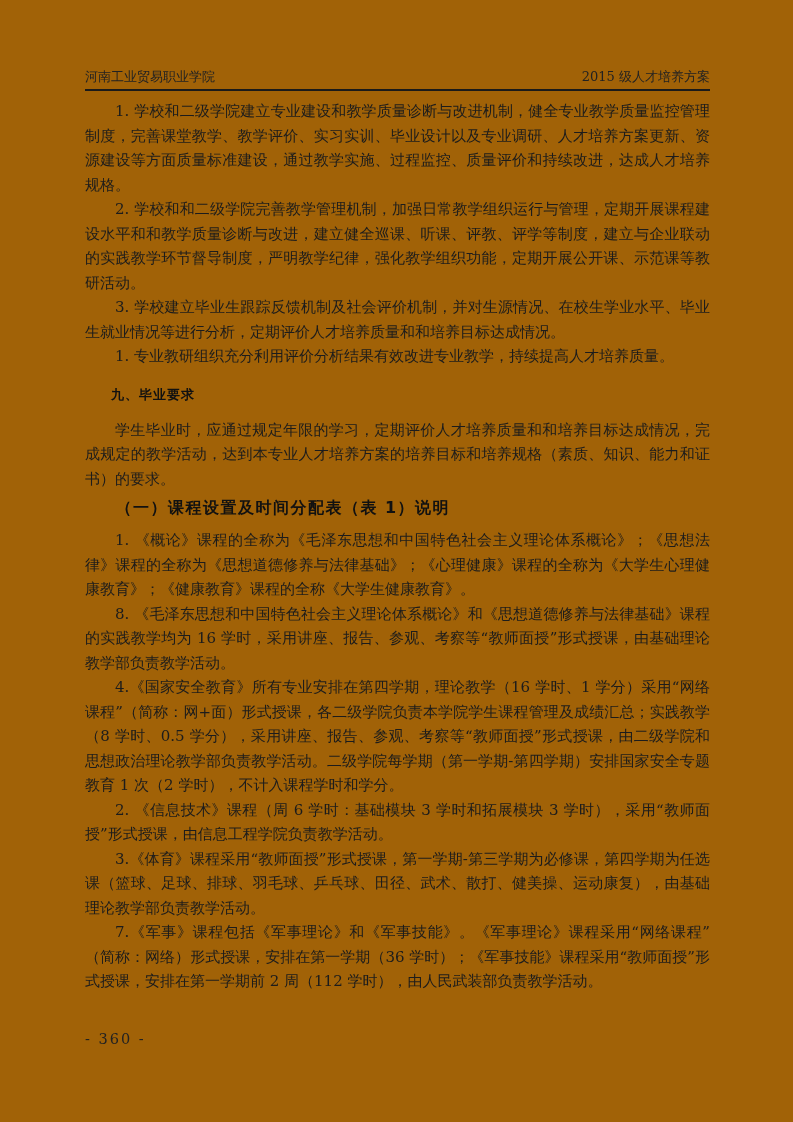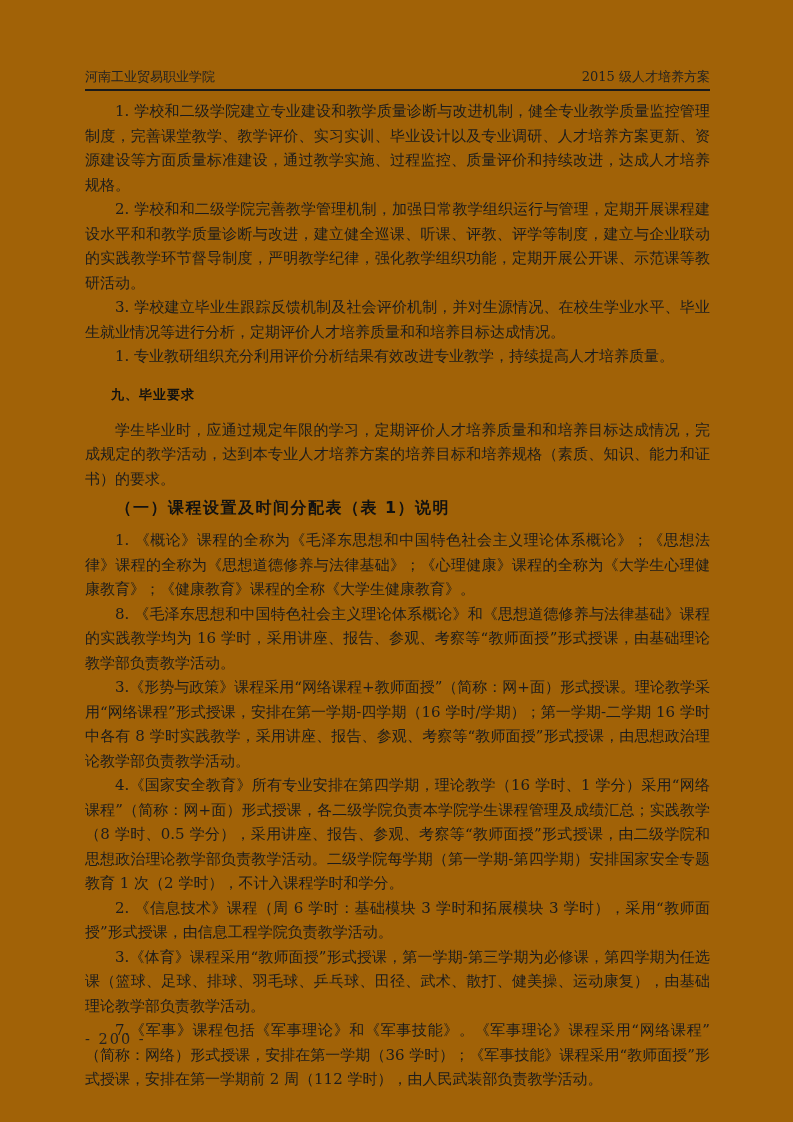--- a/index.html
+++ b/index.html
@@ -100,23 +100,22 @@
     <p class="body-text">3. 学校建立毕业生跟踪反馈机制及社会评价机制，并对生源情况、在校生学业水平、毕业生就业情况等进行分析，定期评价人才培养质量和和培养目标达成情况。</p>
     <p class="body-text">1. 专业教研组织充分利用评价分析结果有效改进专业教学，持续提高人才培养质量。</p>
 
     <h2 class="section-heading">九、毕业要求</h2>
     <p class="body-text">学生毕业时，应通过规定年限的学习，定期评价人才培养质量和和培养目标达成情况，完成规定的教学活动，达到本专业人才培养方案的培养目标和培养规格（素质、知识、能力和证书）的要求。</p>
 
     <h3 class="subsection-heading">（一）课程设置及时间分配表（表 1）说明</h3>
 
     <p class="body-text">1. 《概论》课程的全称为《毛泽东思想和中国特色社会主义理论体系概论》；《思想法律》课程的全称为《思想道德修养与法律基础》；《心理健康》课程的全称为《大学生心理健康教育》；《健康教育》课程的全称《大学生健康教育》。</p>
     <p class="body-text">8. 《毛泽东思想和中国特色社会主义理论体系概论》和《思想道德修养与法律基础》课程的实践教学均为 16 学时，采用讲座、报告、参观、考察等“教师面授”形式授课，由基础理论教学部负责教学活动。</p>
-    <p class="body-text">3.《形势与政策》课程采用“网络课程+教师面授”（简称：网+面）形式授课。理论教学采用“网络课程”形式授课，安排在第一学期-四学期（16 学时/学期）；第一学期-二学期 16 学时中各有 8 学时实践教学，采用讲座、报告、参观、考察等“教师面授”形式授课，由思想政治理论教学部负责教学活动。</p>
     <p class="body-text">4.《国家安全教育》所有专业安排在第四学期，理论教学（16 学时、1 学分）采用“网络课程”（简称：网+面）形式授课，各二级学院负责本学院学生课程管理及成绩汇总；实践教学（8 学时、0.5 学分），采用讲座、报告、参观、考察等“教师面授”形式授课，由二级学院和思想政治理论教学部负责教学活动。二级学院每学期（第一学期-第四学期）安排国家安全专题教育 1 次（2 学时），不计入课程学时和学分。</p>
     <p class="body-text">2. 《信息技术》课程（周 6 学时：基础模块 3 学时和拓展模块 3 学时），采用“教师面授”形式授课，由信息工程学院负责教学活动。</p>
     <p class="body-text">3.《体育》课程采用“教师面授”形式授课，第一学期-第三学期为必修课，第四学期为任选课（篮球、足球、排球、羽毛球、乒乓球、田径、武术、散打、健美操、运动康复），由基础理论教学部负责教学活动。</p>
     <p class="body-text">7.《军事》课程包括《军事理论》和《军事技能》。《军事理论》课程采用“网络课程”（简称：网络）形式授课，安排在第一学期（36 学时）；《军事技能》课程采用“教师面授”形式授课，安排在第一学期前 2 周（112 学时），由人民武装部负责教学活动。</p>
 
   </div>
 
-  <div class="page-footer">- 200 -</div>
+  <div class="page-footer">- 360 -</div>
 
 </div>
 
 </body></html>

